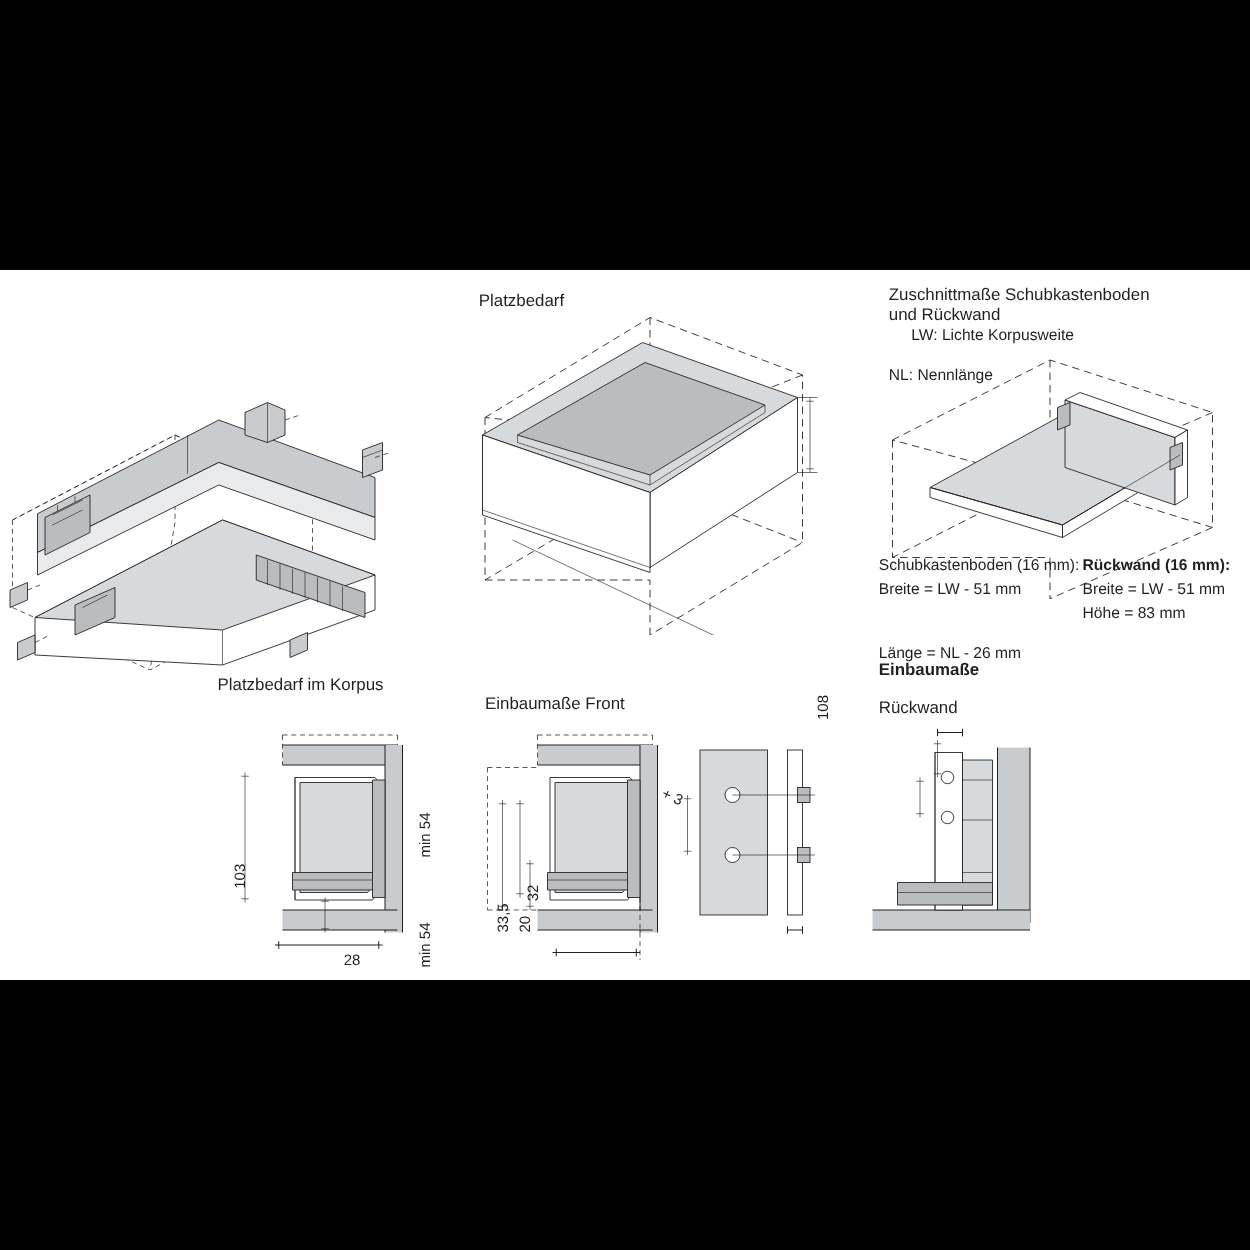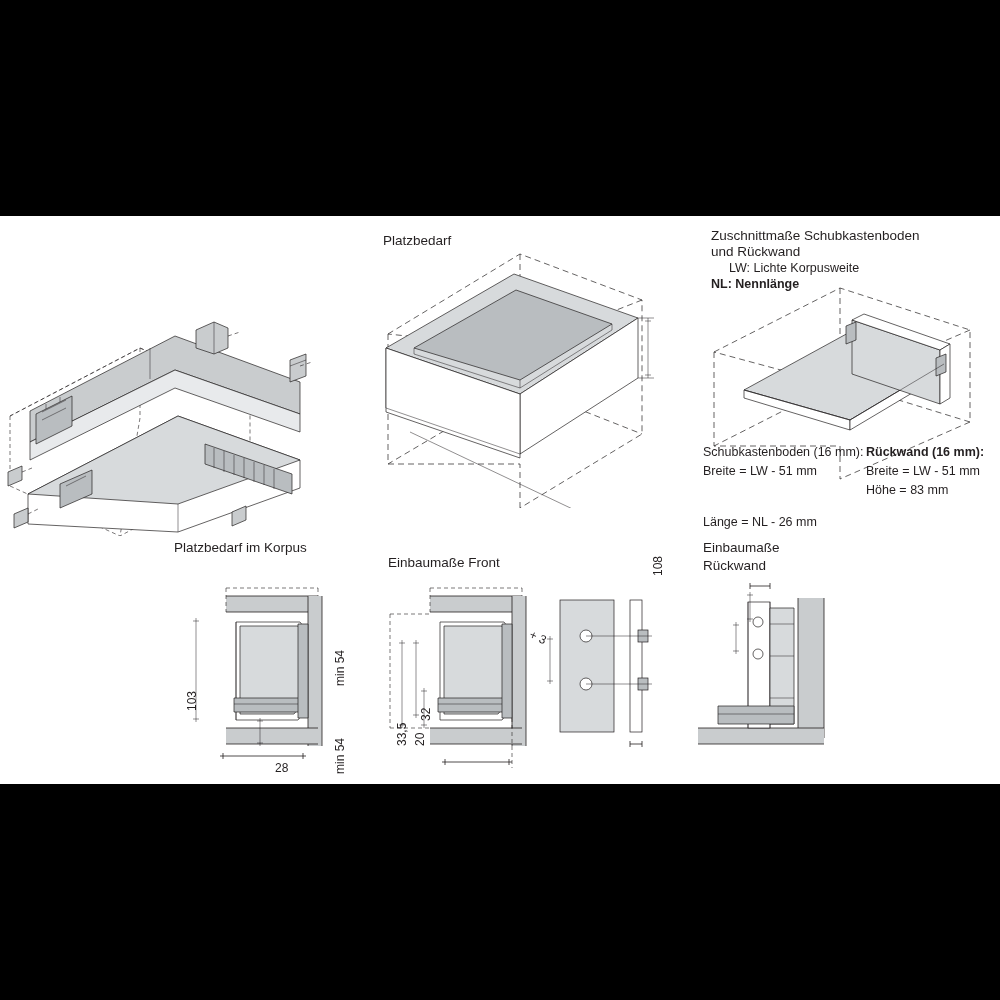--- a/index.html
+++ b/index.html
@@ -92,21 +92,21 @@
     <path class="thin" d="M268 100 L284 100 M268 160 L284 160"></path>
 
     <path class="thin" d="M40 214 L230 304"></path>
   </svg>
   <div class="dim rot90" style="left:652px;top:360px;">108</div>
   <div class="dim" style="left:516px;top:405px;transform-origin:0 0;transform:rotate(24deg);">NL + 3</div>
 
   <div class="lbl" style="left:711px;top:12px;">Zuschnittmaße Schubkastenboden</div>
   <div class="lbl" style="left:711px;top:28px;">und Rückwand</div>
   <div class="lbl sm" style="left:711px;top:44px;margin-left:18px;">LW: Lichte Korpusweite</div>
-  <div class="lbl sm" style="left:711px;top:60px;font-weight:bold;">NL: Nennlänge</div>
+  <div class="lbl sm" style="left:711px;top:76px;">NL: Nennlänge</div>
 
   <svg width="300" height="230" style="left:700px;top:38px">
 
     <path class="dash" d="M14 98 L14 192 L140 192 L140 225"></path>
     <path class="dash" d="M14 98 L140 34 L270 76 L270 168 L140 225"></path>
     <path class="dash" d="M140 34 L140 128 L14 192"></path>
     <path class="dash" d="M140 128 L270 168"></path>
     <path class="dash" d="M270 76 L140 132 L14 98"></path>
 
     <path class="gray2" d="M44 136 L150 78 L244 110 L150 166 Z"></path>
@@ -197,21 +197,21 @@
     <rect class="gray3" x="258" y="100" width="10" height="12"></rect>
     <path class="thin" d="M206 58 L272 58 M206 106 L272 106"></path>
     <path class="thin" d="M170 58 L170 106 M167 61 L173 61 M167 103 L173 103"></path>
     <path class="ln" d="M250 166 L262 166 M250 163 L250 169 M262 163 L262 169"></path>
   </svg>
 
   <div class="dim rot90" style="left:420px;top:505px;">32</div>
   <div class="dim rot90" style="left:396px;top:530px;">33,5</div>
   <div class="dim rot90" style="left:414px;top:530px;">20</div>
 
-  <div class="lbl" style="left:703px;top:324px;">Einbaumaße</div>
+  <div class="lbl" style="left:703px;top:312px;font-weight:bold;">Einbaumaße</div>
   <div class="lbl" style="left:703px;top:342px;">Rückwand</div>
 
   <svg width="220" height="200" style="left:690px;top:362px">
 
     <rect class="hatch" x="108" y="20" width="26" height="140"></rect>
     <path class="ln" d="M108 20 L108 160 M134 20 L134 160"></path>
 
     <rect class="hatch" x="8" y="150" width="126" height="16"></rect>
     <path class="ln" d="M8 150 L134 150 M8 166 L134 166"></path>
 

